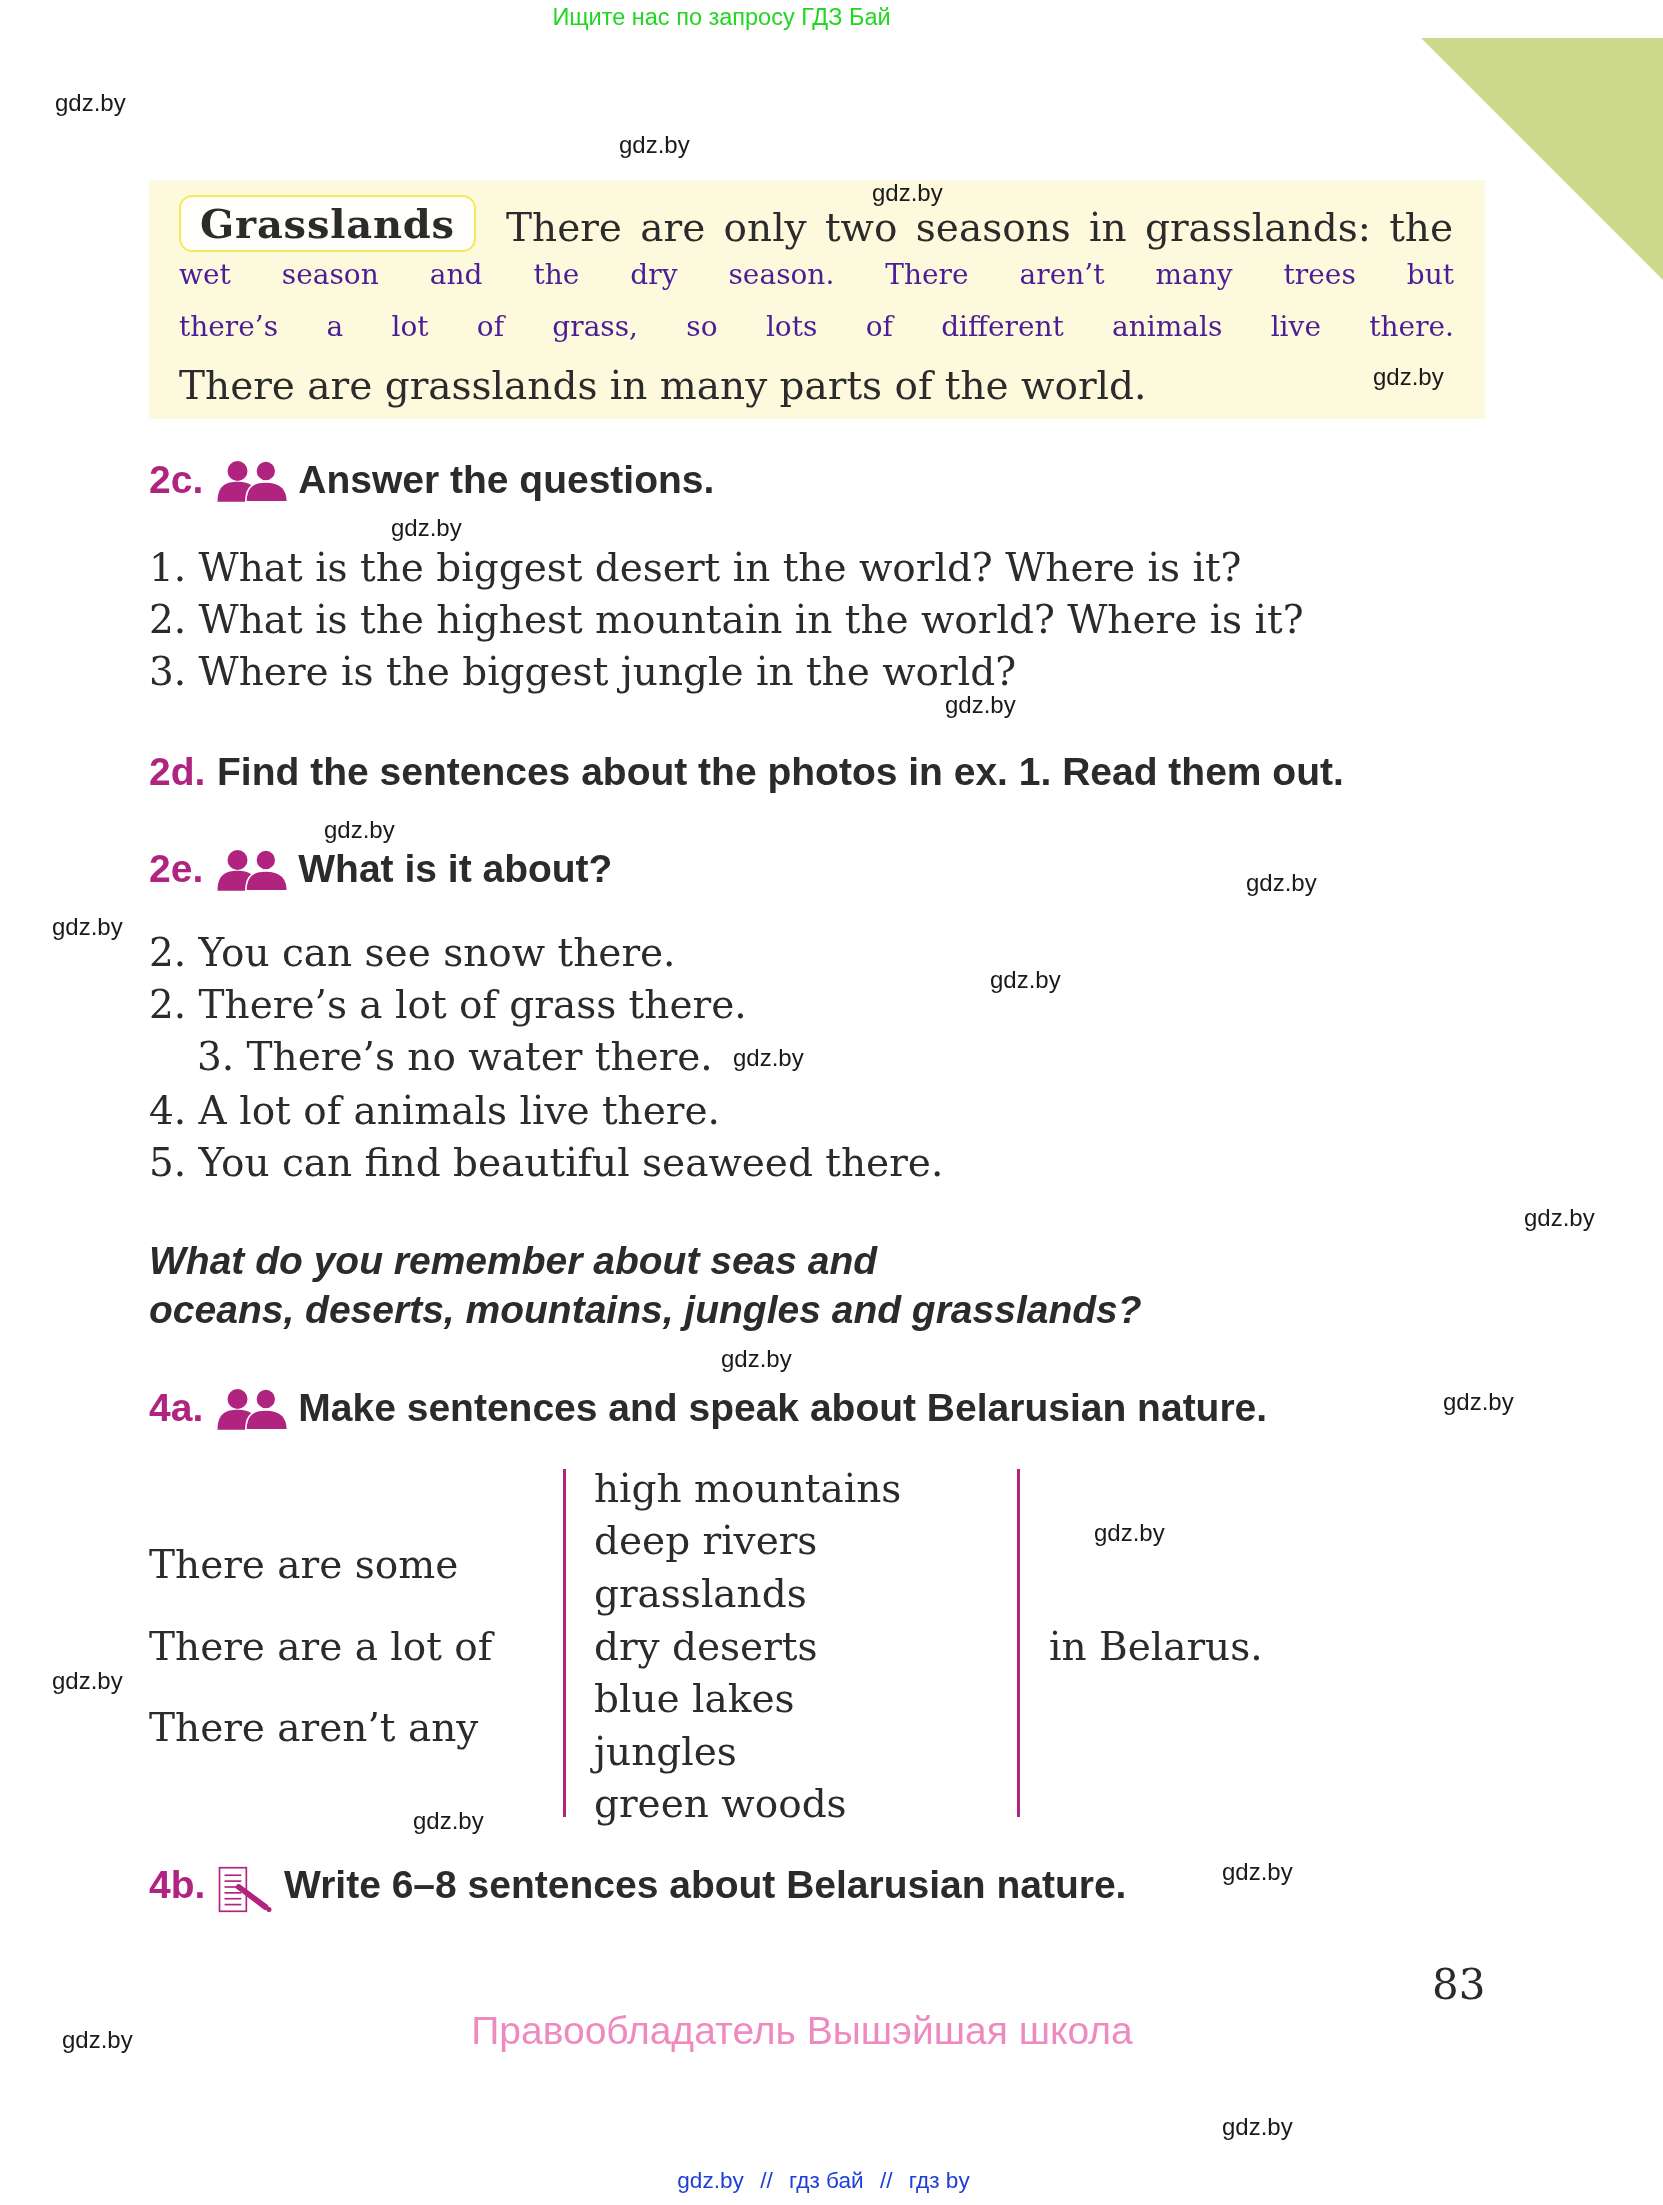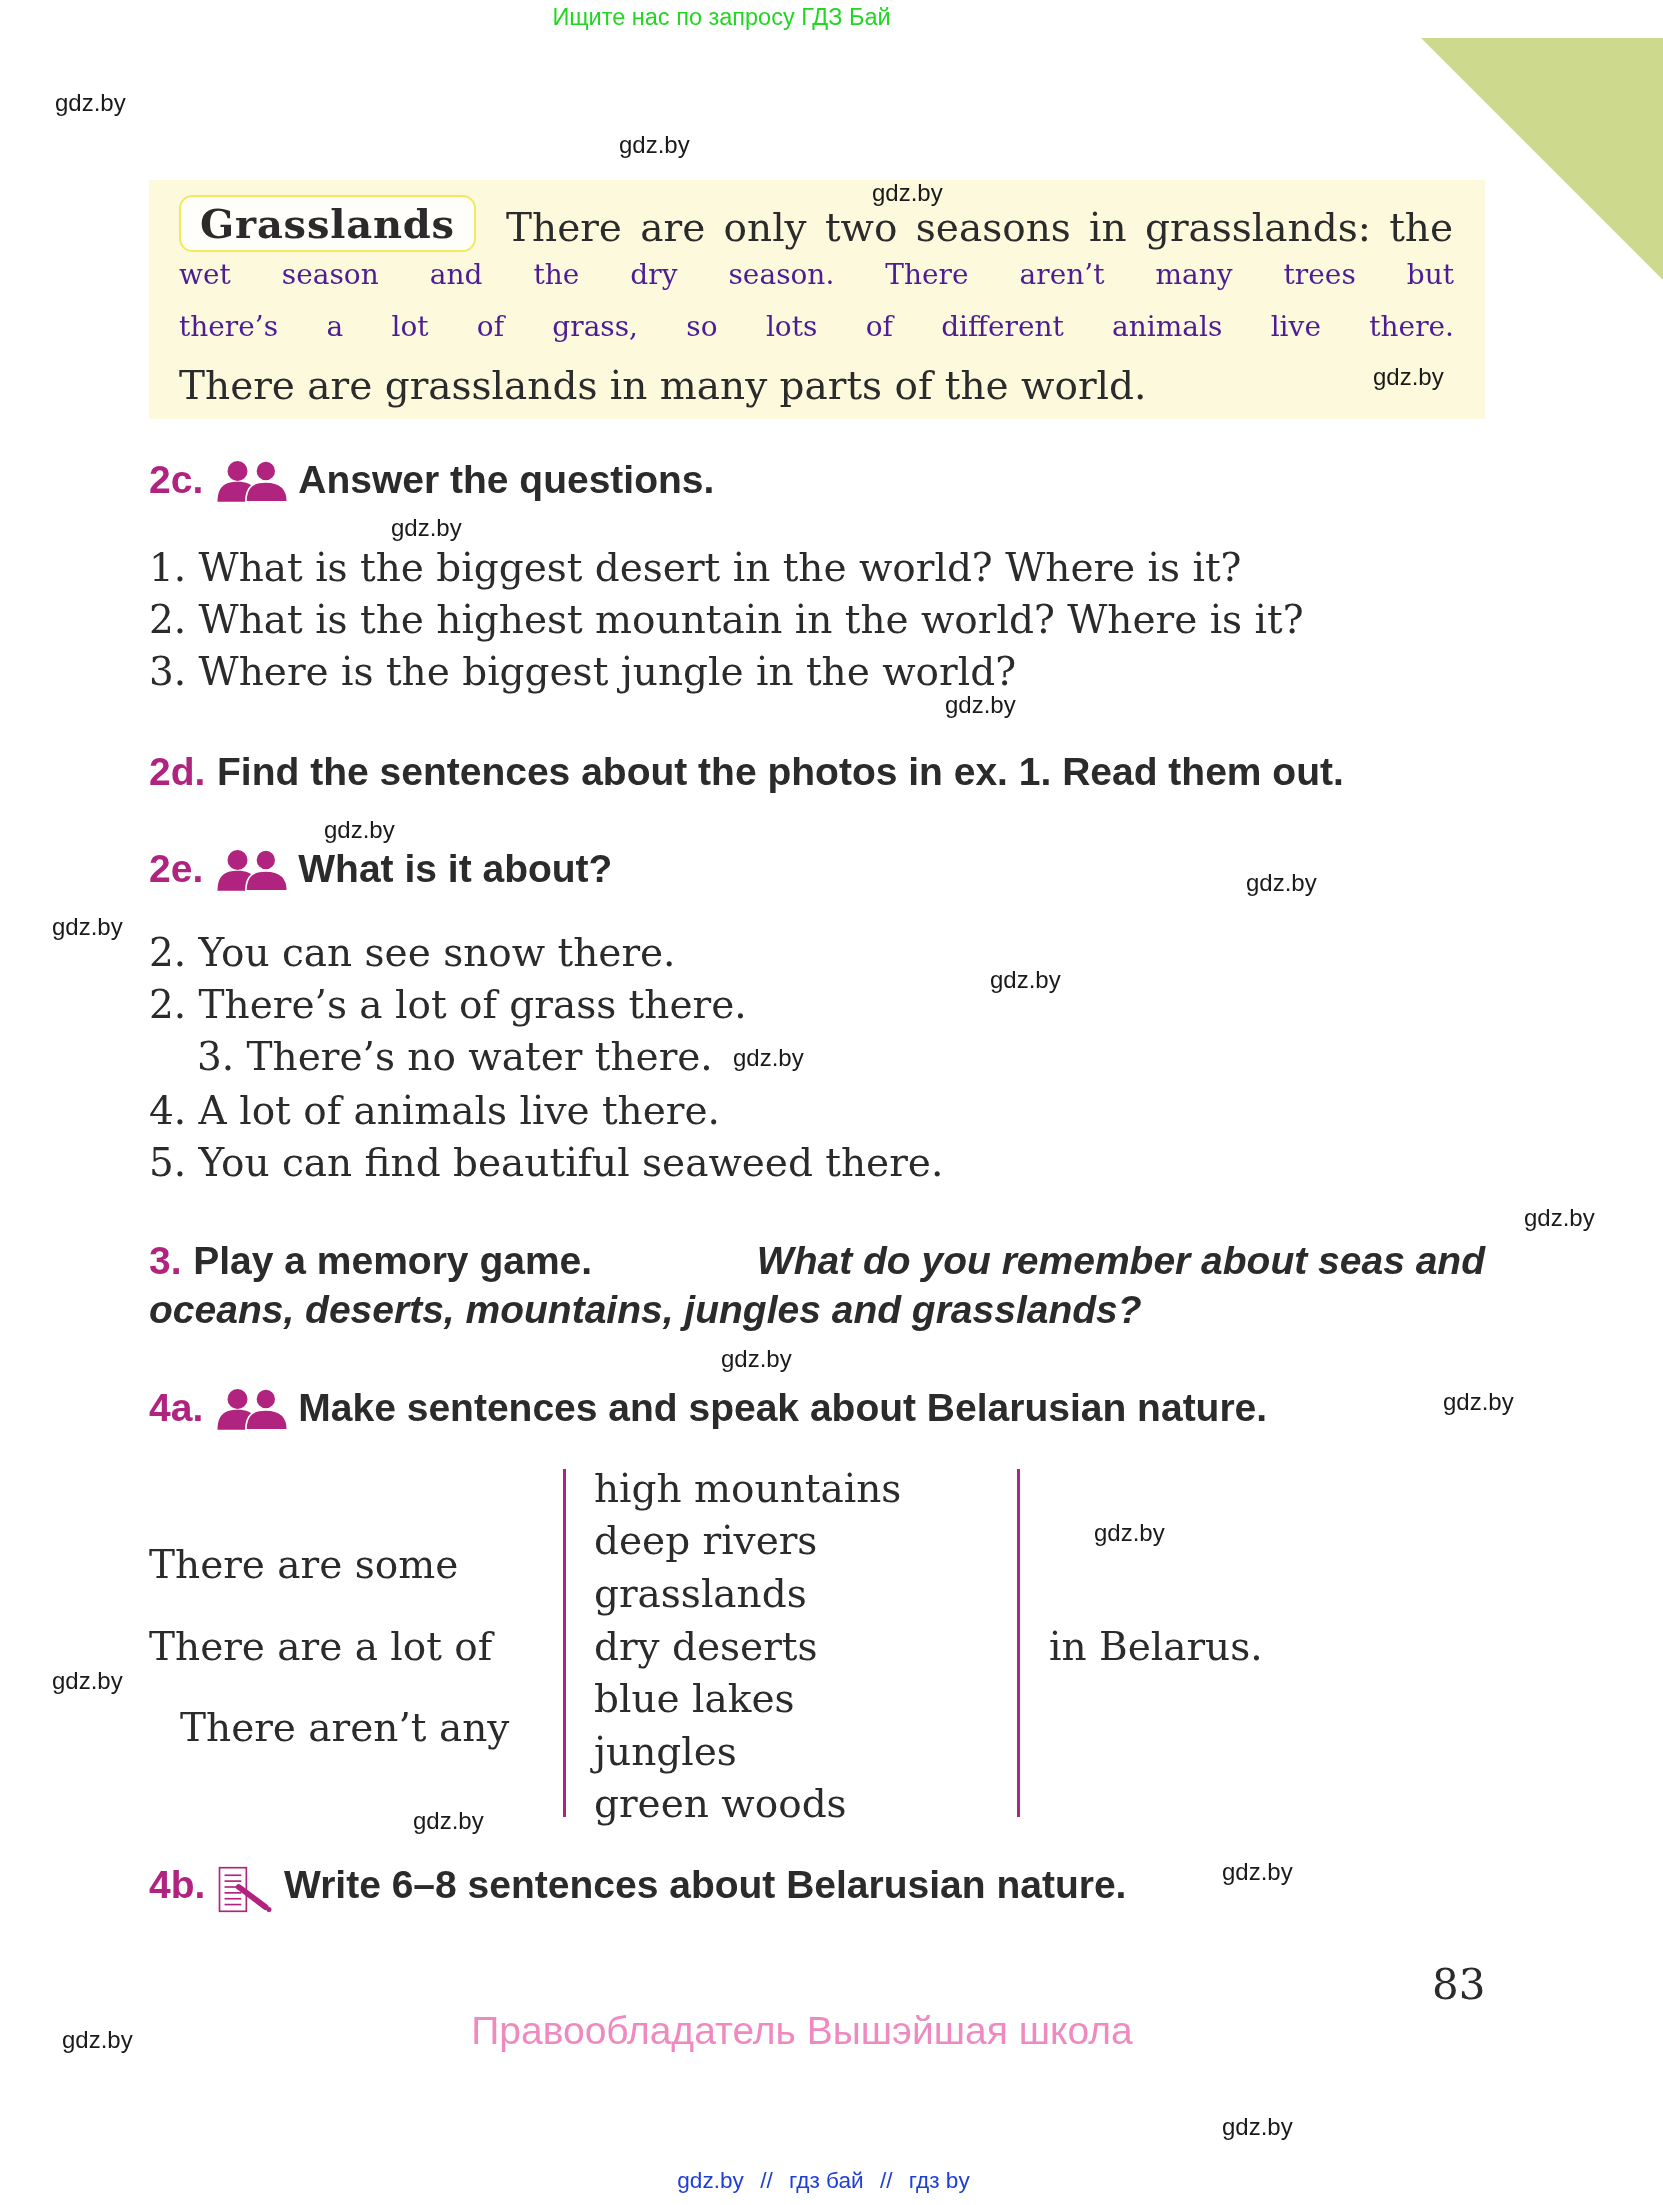--- a/index.html
+++ b/index.html
@@ -86,43 +86,40 @@
 <div class="serif-line" style="left:149px; top:933px;">2. You can see snow there.</div>
 <div class="wm" style="left:990px; top:968px;">gdz.by</div>
 <div class="serif-line" style="left:149px; top:985px;">2. There’s a lot of grass there.</div>
 <div class="serif-line" style="left:149px; top:1037px;margin-left:48px;">3. There’s no water there.</div>
 <div class="wm" style="left:733px; top:1046px;">gdz.by</div>
 <div class="serif-line" style="left:149px; top:1091px;">4. A lot of animals live there.</div>
 <div class="serif-line" style="left:149px; top:1143px;">5. You can find beautiful seaweed there.</div>
 <div class="wm" style="left:1524px; top:1206px;">gdz.by</div>
 
 <div class="heading" style="top:1241px; width:1336px; justify-content:space-between;">
-  <span>
-    <span class="num">3.</span><span>Play a memory game.</span>
-  </span>
   <span class="italic">What do you remember about seas and</span>
 </div>
 <div class="heading italic" style="top:1290px;">oceans, deserts, mountains, jungles and grasslands?</div>
 <div class="wm" style="left:721px; top:1347px;">gdz.by</div>
 
 <div class="heading" style="top:1388px;">
   <span class="num">4a.</span>
   <svg class="icon-pair" viewBox="0 0 90 50">
     <circle cx="27" cy="13" r="12" fill="#b0247f"></circle>
     <path d="M3 50 C3 30 14 26 27 26 C40 26 51 30 51 50 Z" fill="#b0247f"></path>
     <circle cx="61" cy="13" r="12" fill="#b0247f" stroke="#fff" stroke-width="2"></circle>
     <path d="M37 50 C37 30 48 26 61 26 C74 26 87 30 87 50 Z" fill="#b0247f" stroke="#fff" stroke-width="2"></path>
   </svg>
   <span>Make sentences and speak about Belarusian nature.</span>
 </div>
 <div class="wm" style="left:1443px; top:1390px;">gdz.by</div>
 
 <div class="serif-line" style="left:149px; top:1545px;">There are some</div>
 <div class="serif-line" style="left:149px; top:1627px;">There are a lot of</div>
-<div class="serif-line" style="left:149px; top:1708px;margin-left:31px;">There aren’t any</div>
+<div class="serif-line" style="left:149px; top:1708px;">There aren’t any</div>
 <div class="divider" style="left:563px; top:1469px; height:348px;"></div>
 <div class="serif-line" style="left:594px; top:1469px;">high mountains</div>
 <div class="serif-line" style="left:594px; top:1521px;">deep rivers</div>
 <div class="serif-line" style="left:594px; top:1574px;">grasslands</div>
 <div class="serif-line" style="left:594px; top:1627px;">dry deserts</div>
 <div class="serif-line" style="left:594px; top:1679px;">blue lakes</div>
 <div class="serif-line" style="left:594px; top:1732px;">jungles</div>
 <div class="serif-line" style="left:594px; top:1784px;">green woods</div>
 <div class="divider" style="left:1017px; top:1469px; height:348px;"></div>
 <div class="serif-line" style="left:1049px; top:1627px;">in Belarus.</div>

